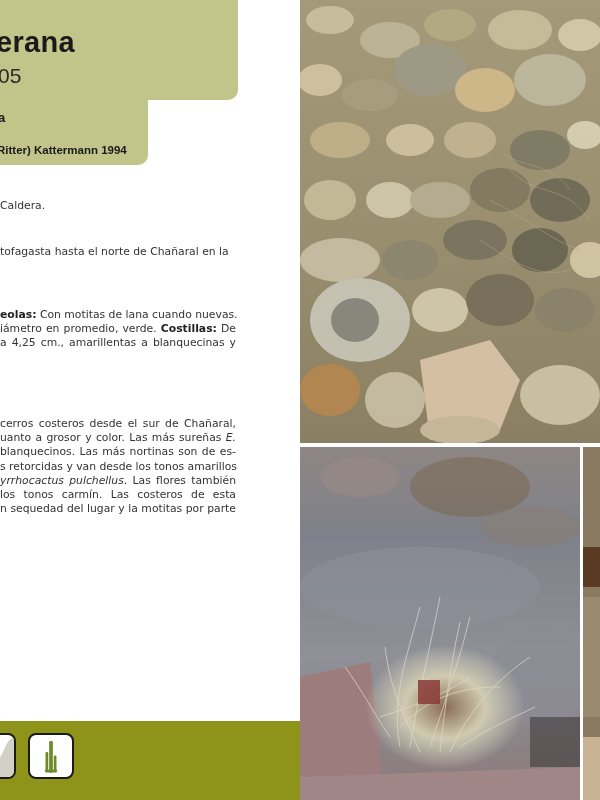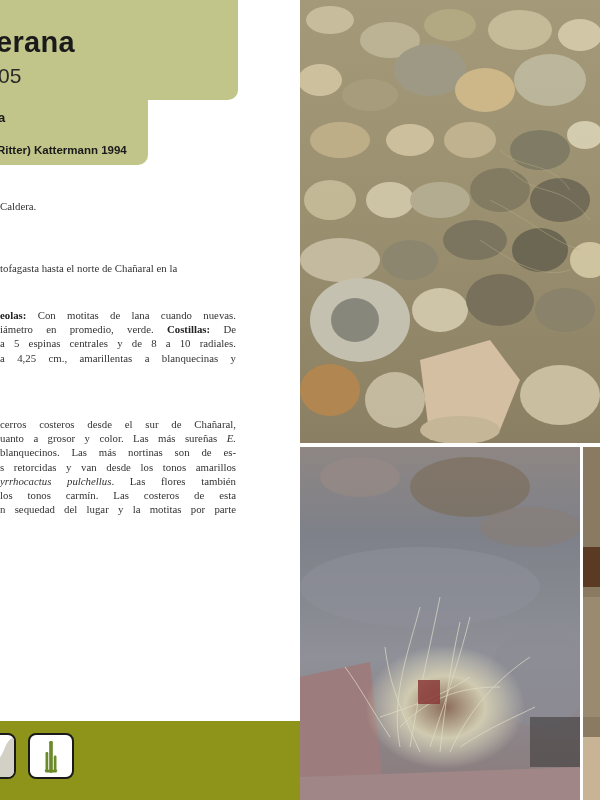--- a/index.html
+++ b/index.html
@@ -36,21 +36,21 @@
       font-size: 9px; color: #2a2a2a; white-space: nowrap;
     }
     .subtitle-line3 {
       position: absolute; left: -3px; top: 144px;
       font-family: "Liberation Sans", sans-serif; font-weight: bold;
       font-size: 11.5px; color: #1a1a1a; white-space: nowrap;
     }
 
     
     .para { position: absolute; left: 0; width: 236px; font-size: 10.8px; line-height: 14.2px; color: #333; }
-    .para .line { display: block; white-space: nowrap; text-align: justify; text-align-last: justify; font-family: Liberation Serif, serif; }
+    .para .line { display: block; white-space: nowrap; text-align: justify; text-align-last: justify; }
     .para .line.last { text-align-last: left; }
     .b { font-weight: bold; color: #222; }
     .i { font-style: italic; }
 
     
     .footer-band {
       position: absolute; left: 0; top: 721px; width: 300px; height: 79px;
       background: #8e931a;
     }
     .icon-box {
@@ -75,28 +75,27 @@
 <div class="title">erana</div>
 <div class="year">05</div>
 <div class="subtitle-line1">a</div>
 <div class="subtitle-line2"></div>
 <div class="subtitle-line3">Ritter) Kattermann 1994</div>
 
 <div class="para" style="top:199px;">
   <span class="line last">Caldera.</span>
 </div>
 
-<div class="para" style="top:245px;margin-top:16px;">
+<div class="para" style="top:245px;">
   <span class="line last">tofagasta hasta el norte de Chañaral en la</span>
 </div>
 
 <div class="para" style="top:308px;">
   <span class="line"><span class="b">eolas:</span><span> Con motitas de lana cuando nuevas.</span></span>
   <span class="line"><span>iámetro en promedio, verde. </span><span class="b">Costillas:</span><span> De</span></span>
-  <span class="line"> a 5 espinas centrales y de 8 a 10 radiales.</span>
   <span class="line">a 4,25 cm., amarillentas a blanquecinas y</span>
 </div>
 
 <div class="para" style="top:417px;">
   <span class="line">cerros costeros desde el sur de Chañaral,</span>
   <span class="line"><span>uanto a grosor y color. Las más sureñas </span><span class="i">E.</span></span>
   <span class="line">blanquecinos. Las más nortinas son de es-</span>
   <span class="line">s retorcidas y van desde los tonos amarillos</span>
   <span class="line"><span class="i">yrrhocactus pulchellus</span><span>. Las flores también</span></span>
   <span class="line"> los tonos carmín. Las costeros de esta</span>

